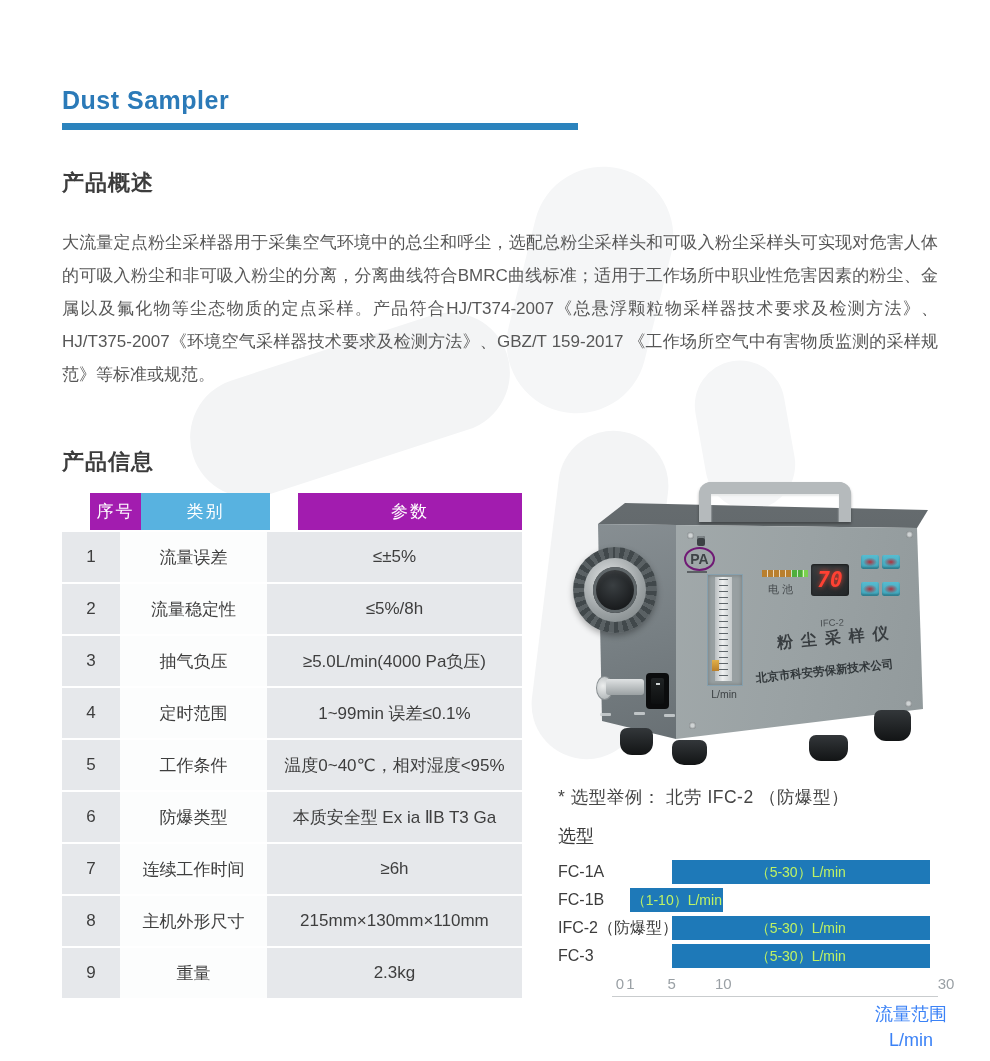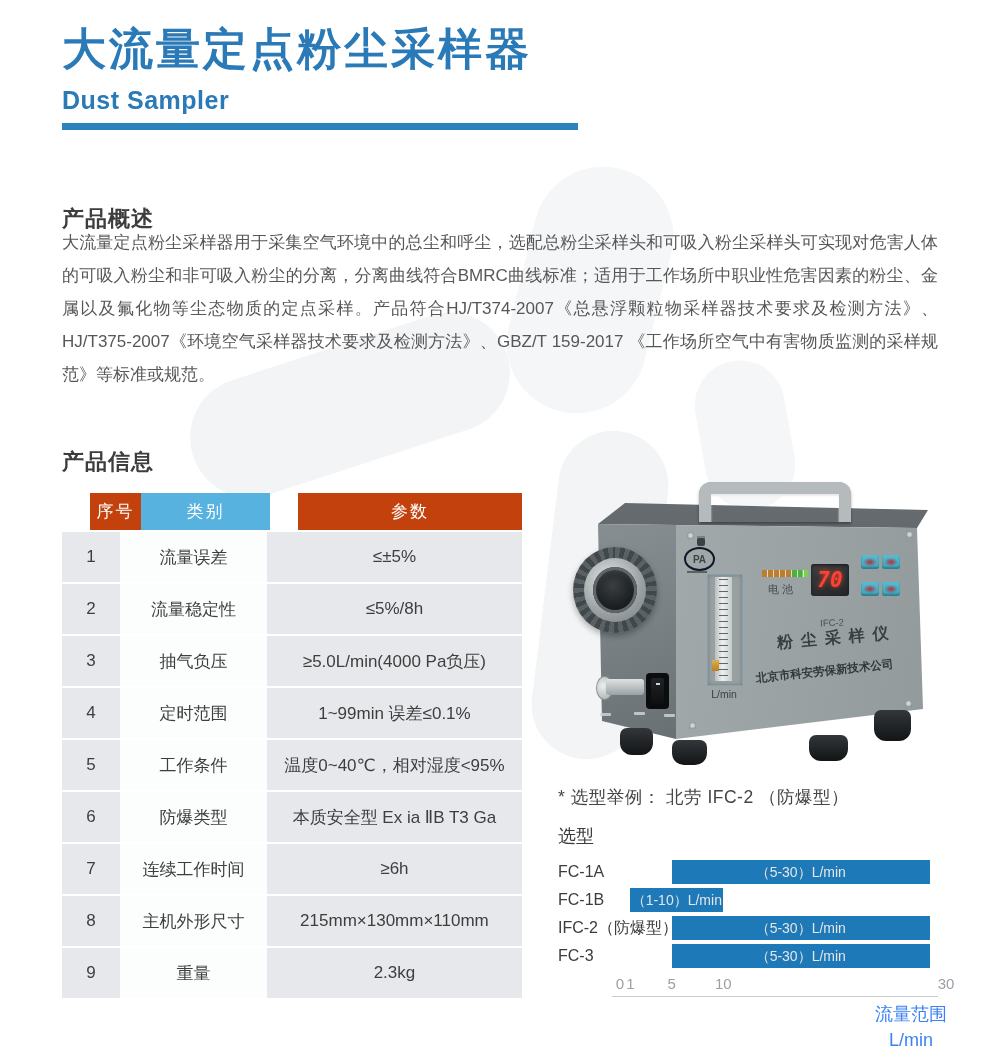--- a/index.html
+++ b/index.html
@@ -14,31 +14,31 @@
   .wm4{left:700px;top:360px;width:90px;height:150px;border-radius:45px;transform:rotate(-10deg);background:#f5f6f7;}
 
   .z{position:absolute;z-index:2;}
 
   
   .title{left:62px;top:24px;font-size:44px;line-height:1.15;font-weight:900;color:#2b7ab8;letter-spacing:3px;}
   .subtitle{left:62px;top:86px;font-size:25px;font-weight:800;color:#2b7ab8;letter-spacing:.5px;}
   .rule{left:62px;top:123px;width:516px;height:7px;background:#2b83bd;}
 
   .sec-h{font-size:22px;font-weight:700;color:#3d3d3d;letter-spacing:1px;}
-  .sec1-h{left:62px;top:168px;margin-top:36px;}
+  .sec1-h{left:62px;top:168px;}
   .para{left:62px;top:226px;width:876px;font-size:17px;line-height:33px;color:#575757;text-align:justify;}
 
   .sec2-h{left:62px;top:447px;}
 
   
   .spec-table{left:62px;top:493px;width:460px;}
   .t-head{display:flex;height:37px;}
   .t-head .c{display:flex;align-items:center;justify-content:center;color:#ffffff;font-size:17px;font-weight:500;letter-spacing:2px;}
   .c1{width:60px;}.c2{width:152px;}.c3{width:264px;}
-  .h-dark{background:#c2410c;margin-left:28px;}
+  .h-dark{background:#a21caf;margin-left:28px;}
   .h-light{background:#58b2e0;}
   .t-row{display:flex;height:50px;margin-top:2px;}
   .t-row .c{display:flex;align-items:center;justify-content:center;font-size:17px;color:#3e3e3e;}
   .cell-gray{background:#e6e8eb;}
   .cell-white{background:#fcfdfd;}
 
   
   .device{left:556px;top:470px;width:430px;height:312px;z-index:2;}
   .device *{position:absolute;}
   .dev-top{left:0;top:0;width:430px;height:312px;clip-path:polygon(42px 54px,69px 33px,372px 40px,361px 58px,120px 55px);background:linear-gradient(180deg,#686e71,#50565a);}
@@ -58,21 +58,21 @@
   .pwr-switch{left:90px;top:203px;width:23px;height:36px;background:#0b0c0d;border-radius:4px;}
   .pwr-inner{left:95px;top:208px;width:13px;height:26px;background:linear-gradient(#202324,#0d0f10);border-radius:2px;}
   .pwr-mark{left:100px;top:213px;width:4px;height:2px;background:#cfd4d5;}
   .side-lab{height:3px;background:#ced2d3;border-radius:1px;opacity:.85;}
   .slab1{left:44px;top:243px;width:11px;}
   .slab2{left:78px;top:242px;width:11px;}
   .slab3{left:108px;top:244px;width:11px;}
   .screw{width:7px;height:7px;border-radius:50%;background:radial-gradient(#cfd3d4 30%,#5a6063);}
   .sc1{left:131px;top:62px;}.sc2{left:350px;top:61px;}.sc3{left:349px;top:230px;}.sc4{left:133px;top:252px;}
   .cert-mark{left:141px;top:66px;width:8px;height:10px;background:#3c4144;border-radius:2px;box-shadow:inset 0 2px 0 #7d8487;}
-  .pa-logo{left:128px;top:77px;width:27px;height:20px;border:2px solid #0f172a;border-radius:50%;display:flex;align-items:center;justify-content:center;font-size:10px;font-weight:800;color:#3e4346;}
+  .pa-logo{left:128px;top:77px;width:27px;height:20px;border:2px solid #701a75;border-radius:50%;display:flex;align-items:center;justify-content:center;font-size:14px;font-weight:800;color:#3e4346;}
   .pa-sub{left:131px;top:101px;width:20px;height:2px;background:#5c6164;}
   .flow-panel{left:151px;top:104px;width:34px;height:110px;border:1px solid #86a0ae;background:#98a0a2;box-shadow:inset 0 0 4px rgba(0,0,0,.25);}
   .flow-tube{left:159px;top:107px;width:17px;height:104px;background:linear-gradient(90deg,#b9bec0,#eef0f0 45%,#c4c9ca);}
   .flow-ticks{left:163px;top:109px;width:9px;height:100px;background:repeating-linear-gradient(to bottom,#5f666a 0 1px,transparent 1px 6px);}
   .flow-float{left:156px;top:190px;width:7px;height:11px;background:linear-gradient(#e0b04a,#b97f2b);}
   .flow-unit{left:147px;top:218px;width:42px;text-align:center;font-size:10.5px;color:#3d4245;}
   .batt-strip{left:206px;top:100px;width:46px;height:7px;background:repeating-linear-gradient(90deg,transparent 0 5px,rgba(255,255,255,.7) 5px 6px),linear-gradient(90deg,#b97f2e 0 62%,#4fae3d 62% 86%,#7ad04f 86%);}
   .batt-label{left:212px;top:112px;font-size:11px;color:#474c4f;letter-spacing:3px;}
   .led-display{left:255px;top:94px;width:38px;height:32px;background:linear-gradient(160deg,#3a3e40,#232628);border-radius:3px;box-shadow:inset 0 1px 3px rgba(0,0,0,.6);color:#ff4133;font-family:"DejaVu Sans Mono",monospace;font-weight:bold;font-style:italic;font-size:21px;line-height:32px;text-align:center;text-shadow:0 0 5px rgba(255,70,50,.8);}
   .dev-btn{width:18px;height:14px;border-radius:2px;background:radial-gradient(ellipse 55% 45% at 50% 50%,rgba(186,34,44,.9),rgba(186,34,44,0) 70%),linear-gradient(#57bcd0,#3ea4ba);box-shadow:inset 0 -2px 2px rgba(0,0,0,.25);}
@@ -80,37 +80,36 @@
   .dev-model{left:245px;top:147px;width:62px;text-align:center;font-size:9.5px;color:#4a4f52;transform:rotate(-2deg);}
   .dev-name{left:221px;top:163px;width:145px;white-space:nowrap;font-size:16px;font-weight:600;letter-spacing:8px;color:#383d40;transform:rotate(-5deg);transform-origin:left center;}
   .dev-company{left:200px;top:201px;width:155px;white-space:nowrap;font-size:11.5px;font-weight:700;color:#31373a;transform:rotate(-6deg);transform-origin:left center;}
 
   
   .note{left:558px;top:785px;font-size:17.5px;color:#454545;letter-spacing:.5px;}
   .sel-h{left:558px;top:824px;font-size:18px;color:#3d3d3d;font-weight:500;}
   .chart{left:558px;top:855px;width:430px;height:206px;z-index:2;}
   .c-row{position:absolute;left:0;height:24px;}
   .c-row .lab{position:absolute;left:0;top:0;line-height:24px;font-size:16px;color:#3c3c3c;white-space:nowrap;}
-  .bar{position:absolute;top:0;height:24px;background:#1e79b8;color:#e5e5e5;font-size:14px;line-height:24px;text-align:center;white-space:nowrap;overflow:hidden;}
+  .bar{position:absolute;top:0;height:24px;background:#1e79b8;color:#bef264;font-size:14px;line-height:24px;text-align:center;white-space:nowrap;overflow:hidden;}
   .r0{top:5px;}.r1{top:33px;}.r2{top:61px;}.r3{top:89px;}
   .tick{position:absolute;top:120px;transform:translateX(-50%);font-size:15px;color:#9aa0a5;}
   .axis-line{position:absolute;left:54px;top:141px;width:326px;height:1px;background:#c9ccce;}
   .axis-label{position:absolute;right:41px;top:146px;text-align:center;font-size:18px;line-height:26px;color:#3b82f6;}
 </style>
 </head>
 <body>
 
 <div id="page">
 
   <div class="wm wm1"></div>
   <div class="wm wm2"></div>
   <div class="wm wm3"></div>
   <div class="wm wm4"></div>
 
-  <div class="z title">大流量定点粉尘采样器</div>
   <div class="z subtitle">Dust Sampler</div>
   <div class="z rule"></div>
 
   <div class="z sec-h sec1-h">产品概述</div>
   <div class="z para">大流量定点粉尘采样器用于采集空气环境中的总尘和呼尘，选配总粉尘采样头和可吸入粉尘采样头可实现对危害人体的可吸入粉尘和非可吸入粉尘的分离，分离曲线符合BMRC曲线标准；适用于工作场所中职业性危害因素的粉尘、金属以及氟化物等尘态物质的定点采样。产品符合HJ/T374-2007《总悬浮颗粒物采样器技术要求及检测方法》、HJ/T375-2007《环境空气采样器技术要求及检测方法》、GBZ/T 159-2017 《工作场所空气中有害物质监测的采样规范》等标准或规范。</div>
 
   <div class="z sec-h sec2-h">产品信息</div>
 
   <div class="z spec-table">
     <div class="t-head">

